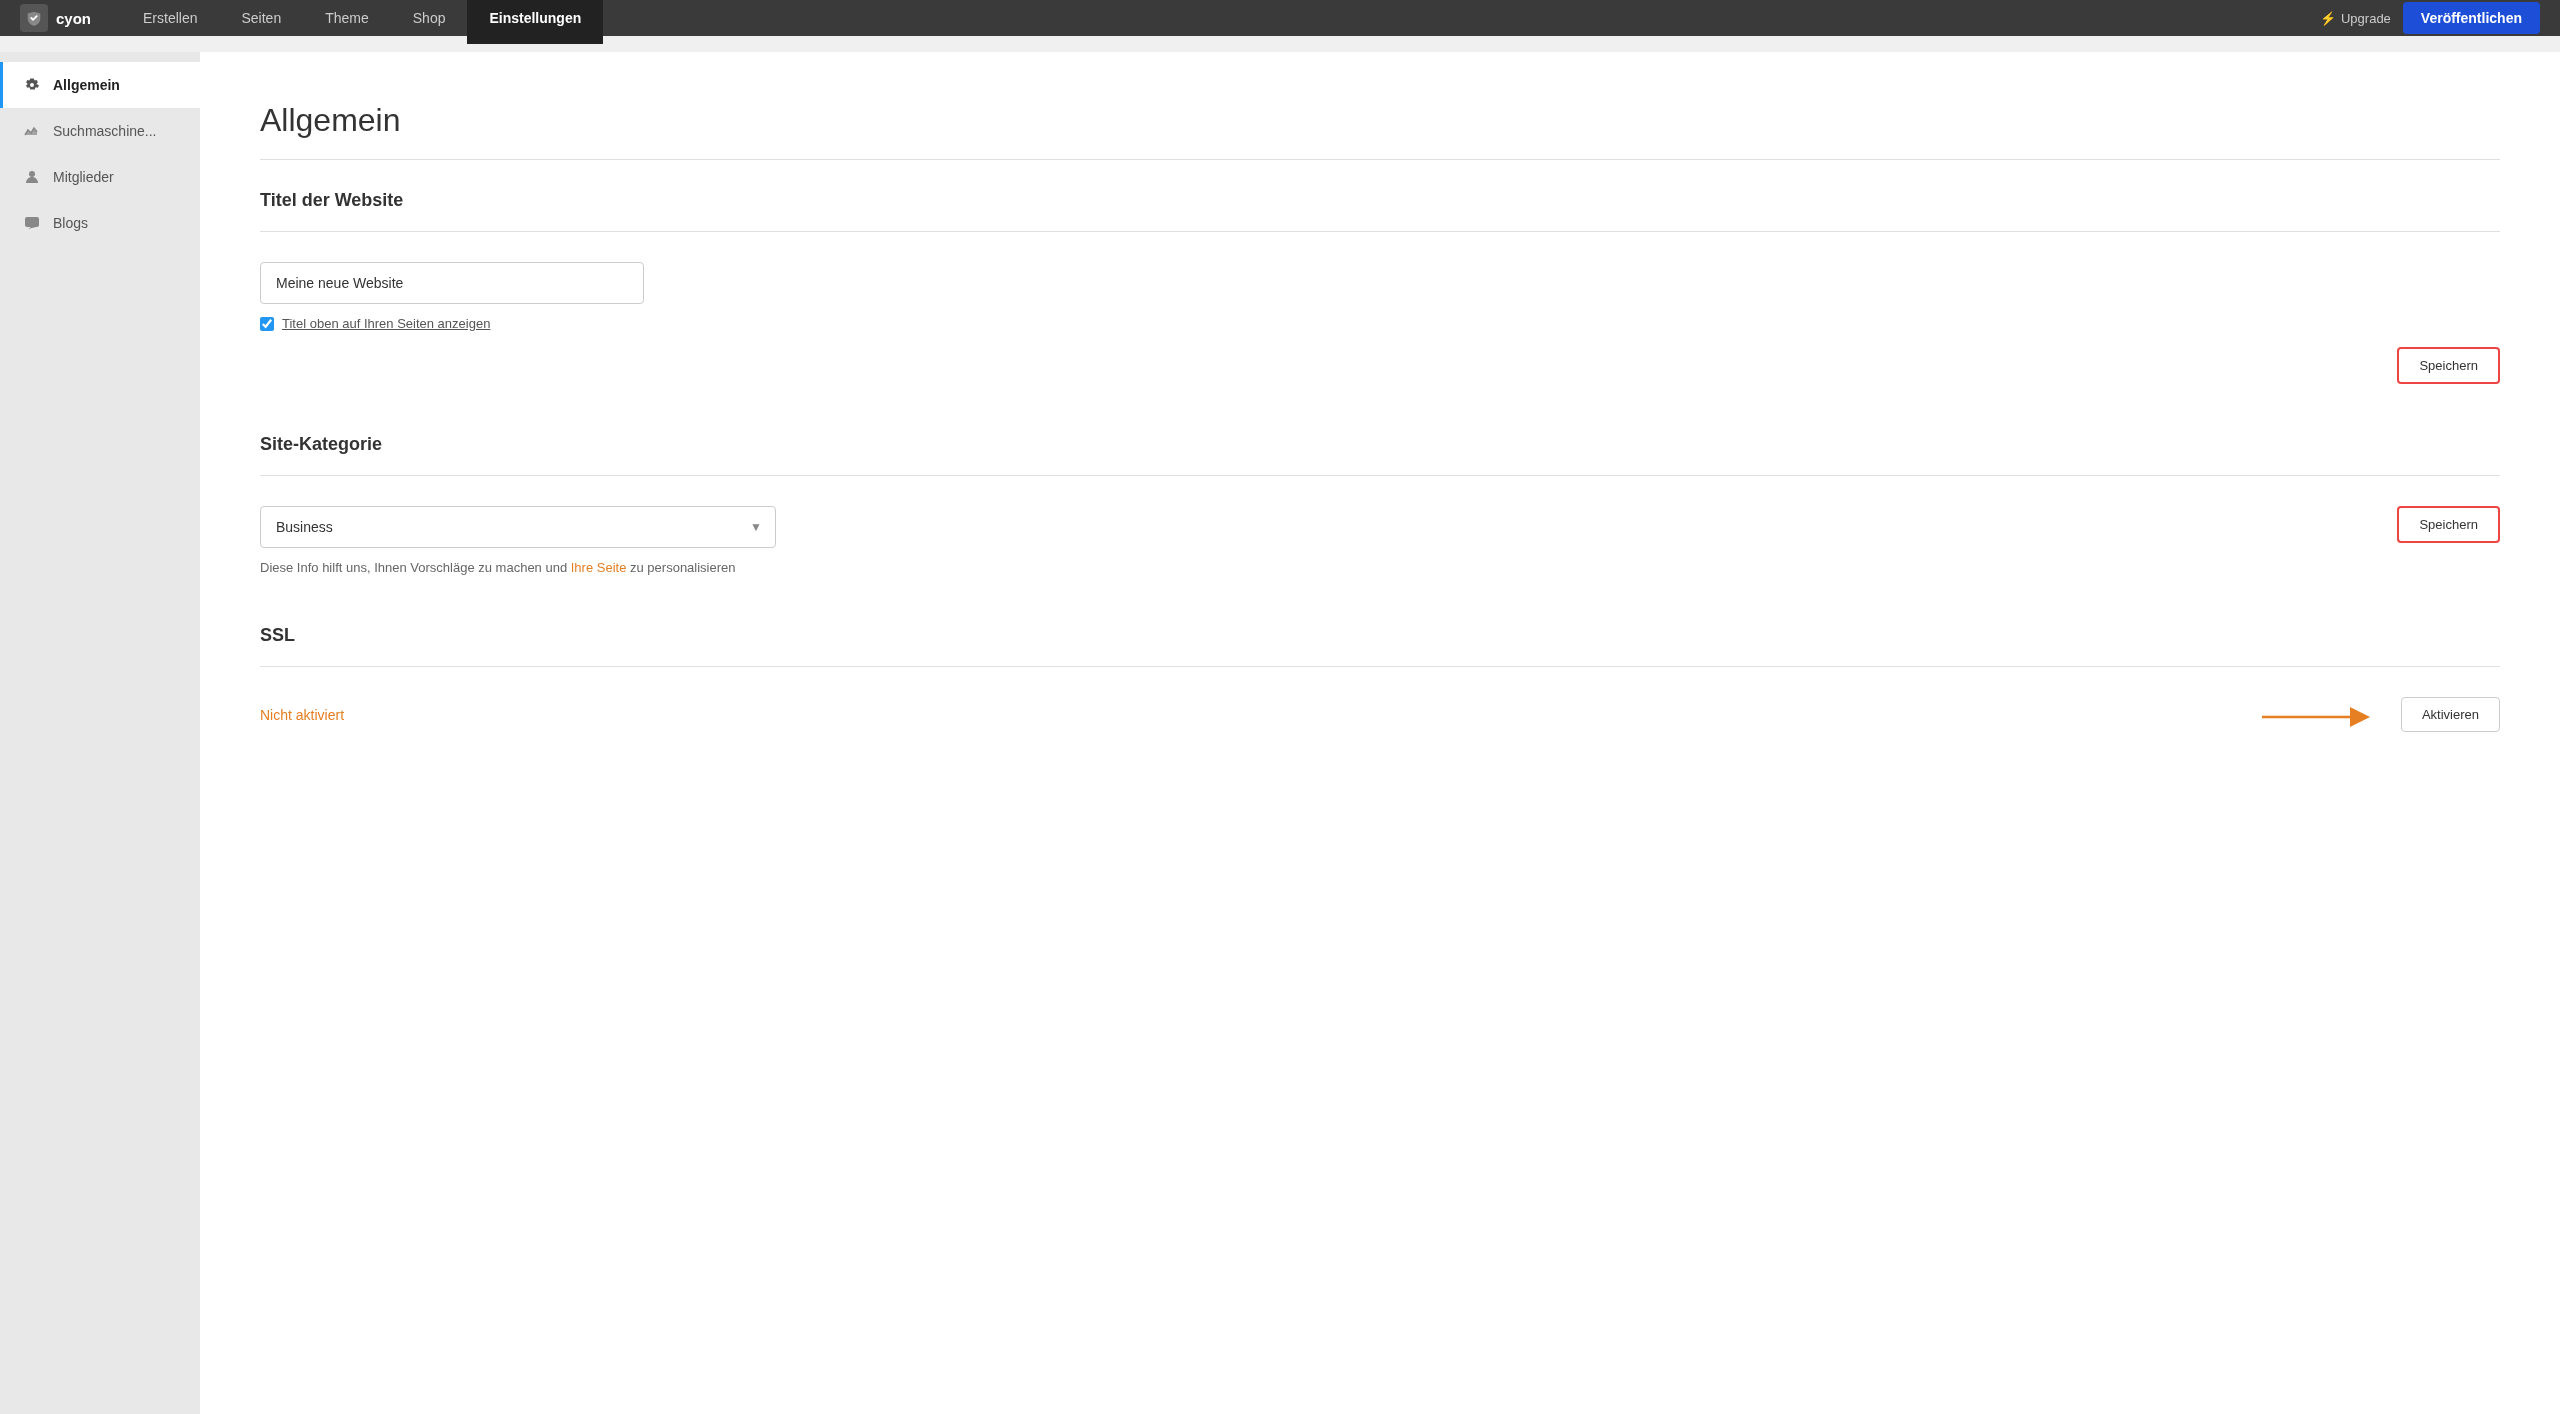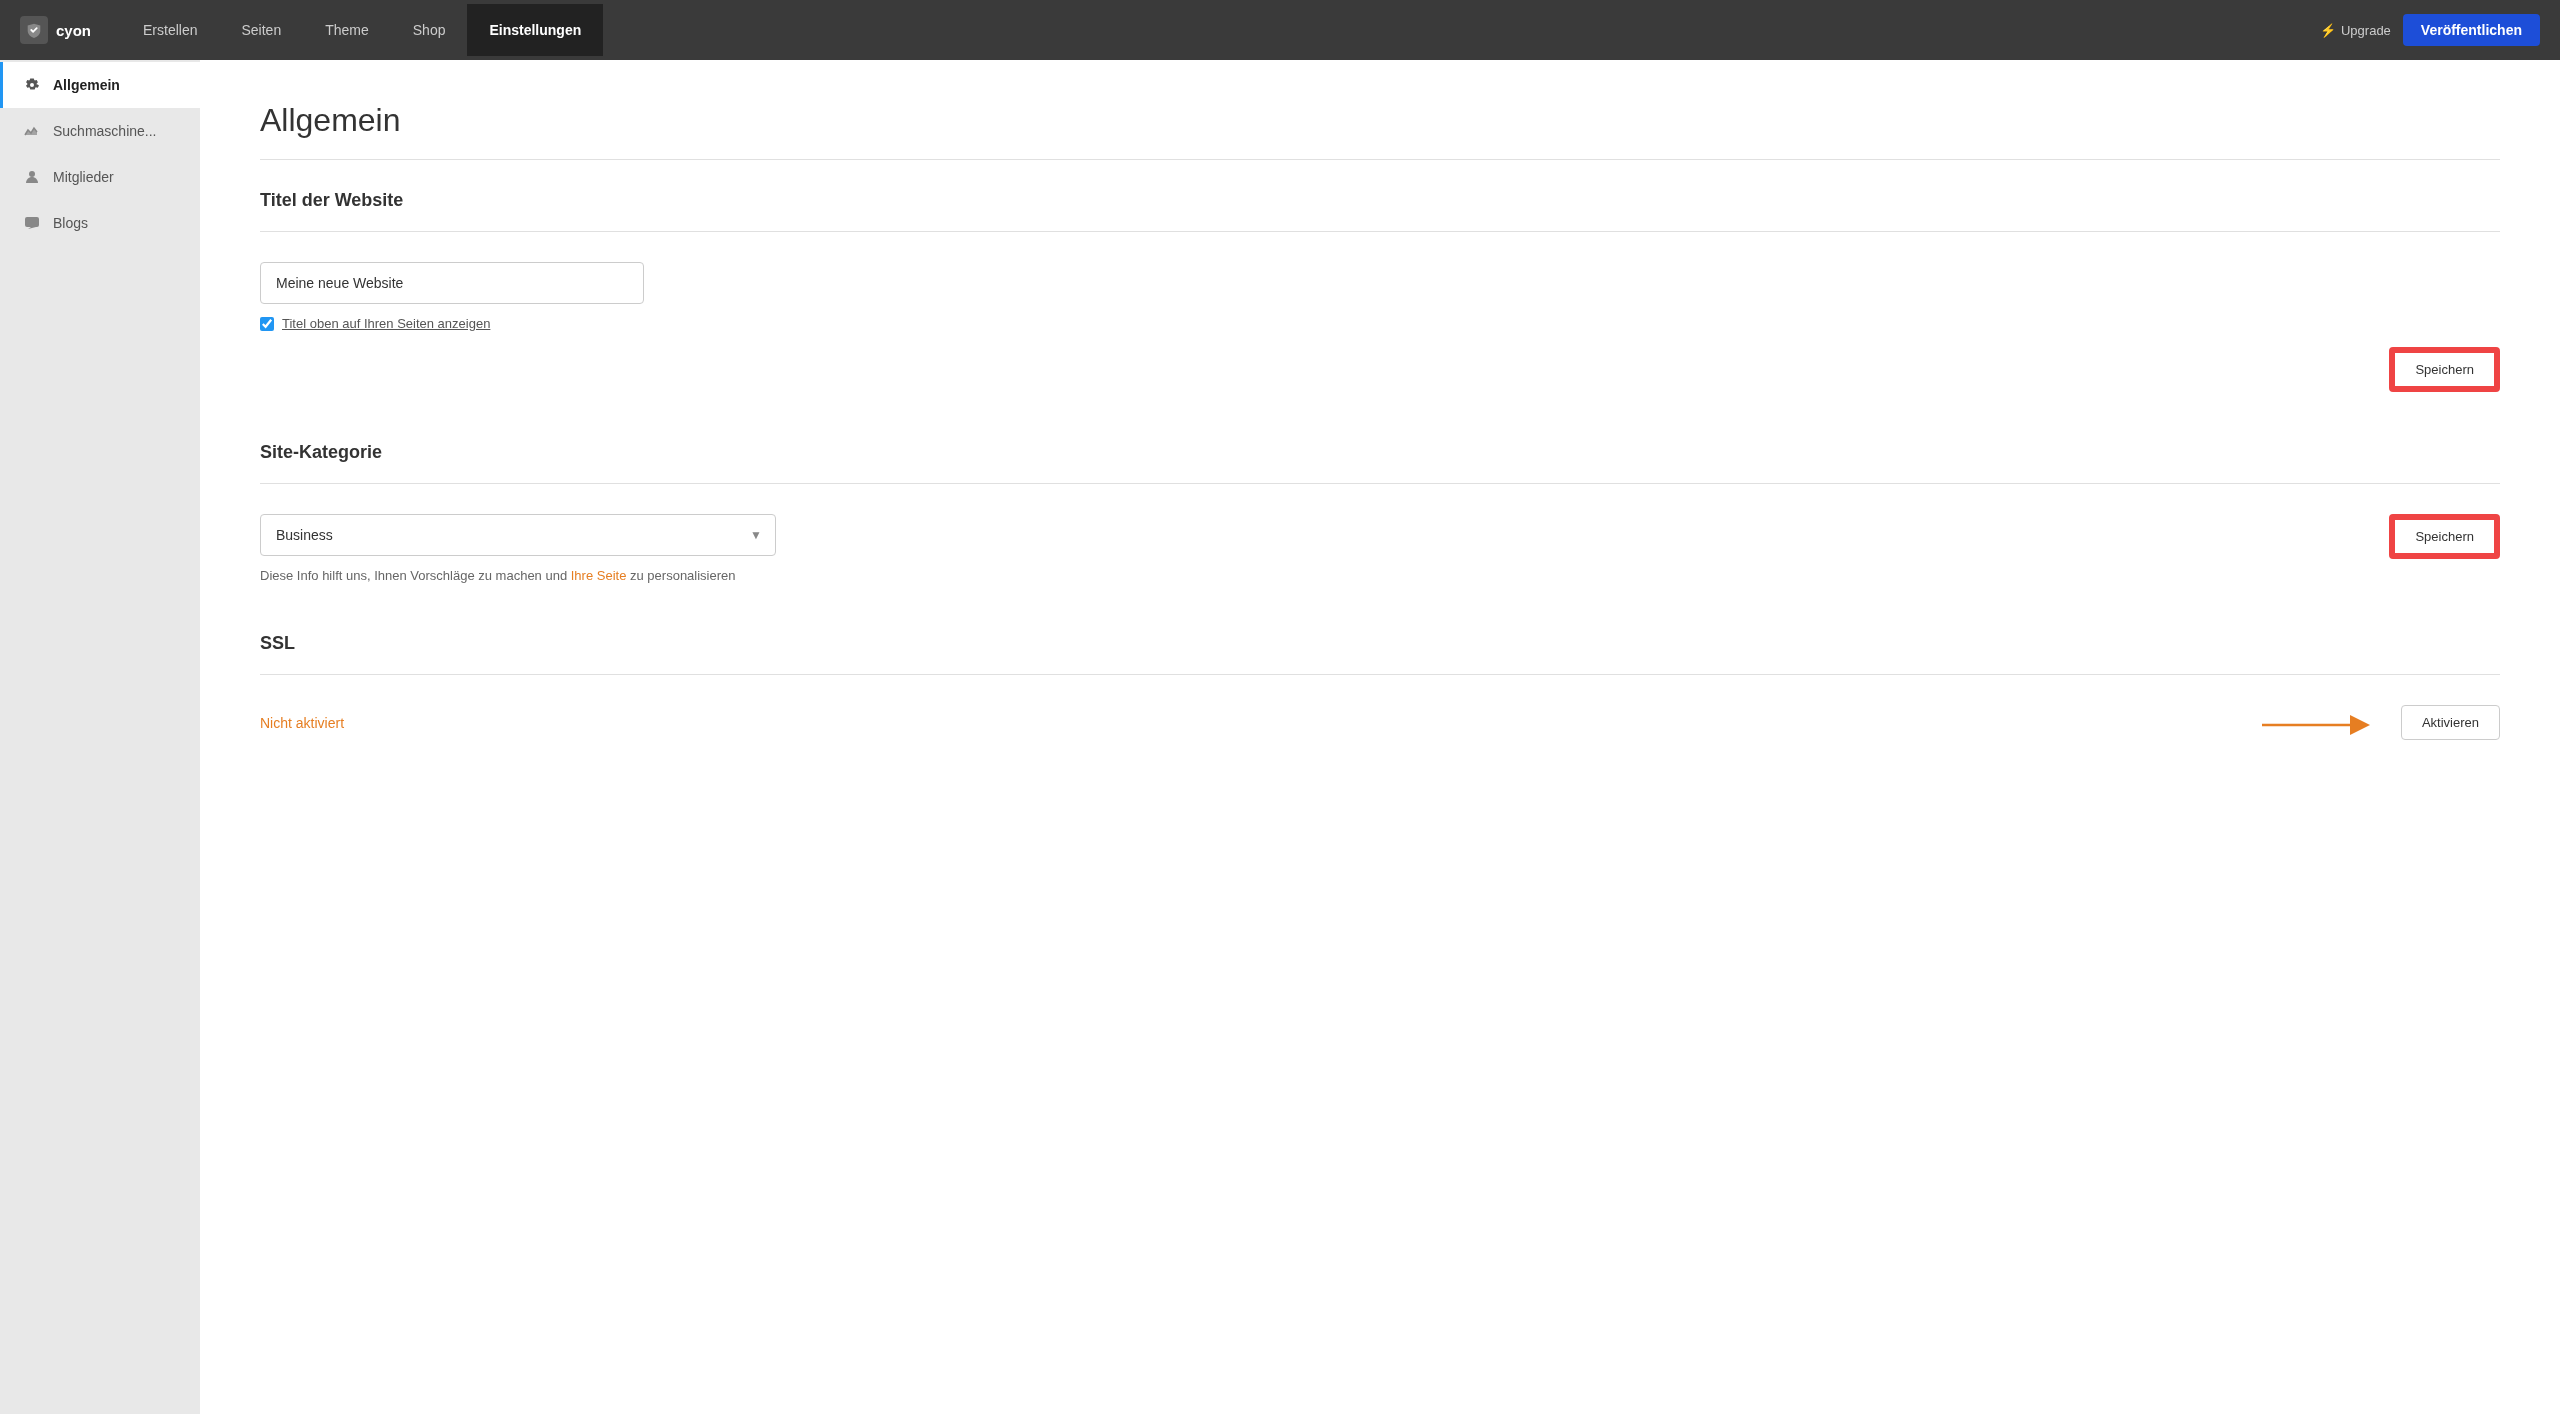--- a/index.html
+++ b/index.html
@@ -1,21 +1,21 @@
 <!DOCTYPE html>
 <html><head>
   <meta charset="utf-8">
   <style>
     * { box-sizing: border-box; margin: 0; padding: 0; }
     body { font-family: -apple-system, BlinkMacSystemFont, 'Segoe UI', Helvetica, Arial, sans-serif; background: #f0f0f0; min-height: 100vh; }
 
     
     .top-nav {
       background: #3a3a3a;
-      height: 60px;
+      height: 36px;
       display: flex;
       align-items: center;
       padding: 0 20px;
       gap: 0;
       position: fixed;
       top: 0; left: 0; right: 0;
       z-index: 100;
     }
     .top-nav-logo {
       display: flex;
@@ -185,21 +185,21 @@
     }
 
     .save-row {
       display: flex;
       justify-content: flex-end;
       margin-top: 16px;
     }
 
     .save-btn {
       padding: 9px 20px;
-      border: 6px solid #ef4444;
+      border: 2px solid #ef4444;
       background: #fff;
       color: #333;
       font-size: 13px;
       border-radius: 4px;
       cursor: pointer;
     }
 
     
     .select-wrapper {
       position: relative;

